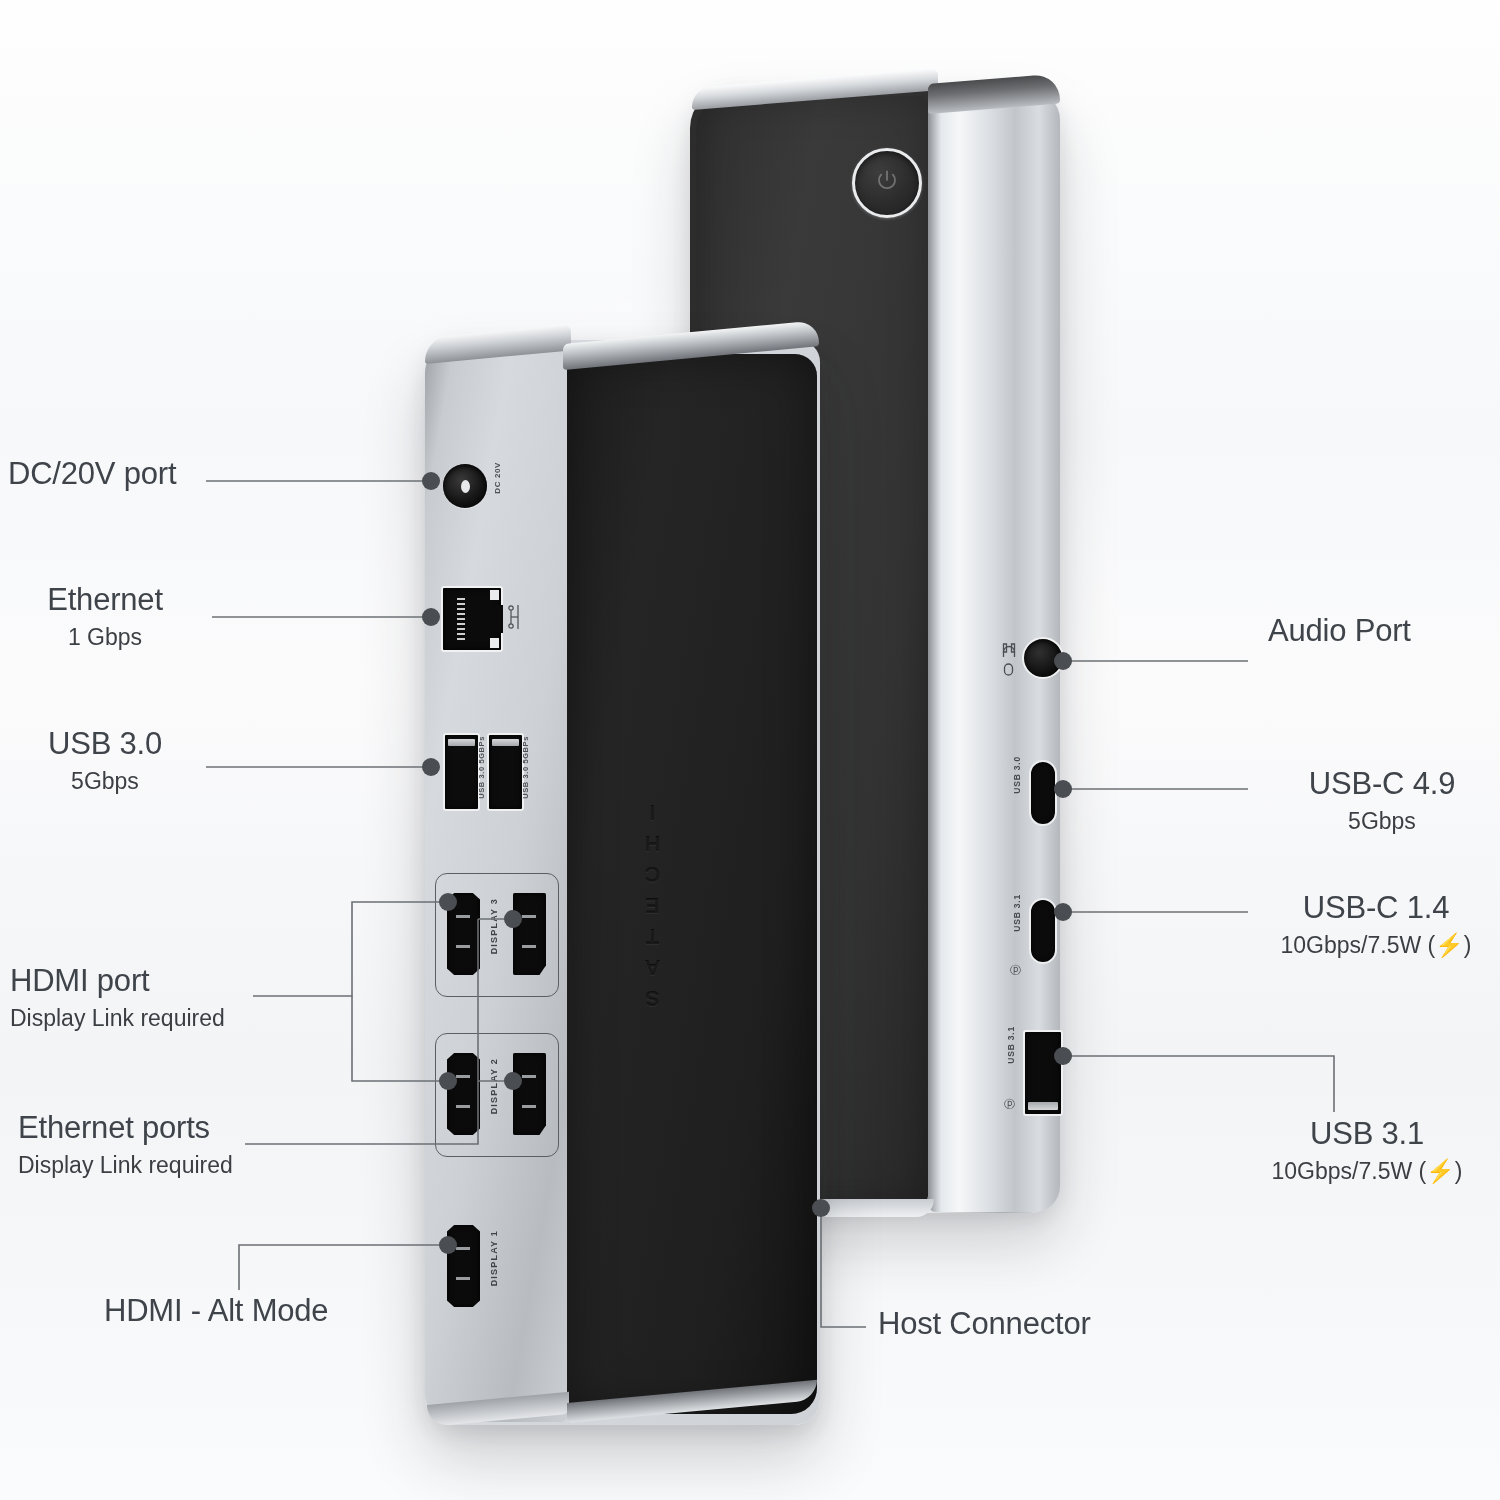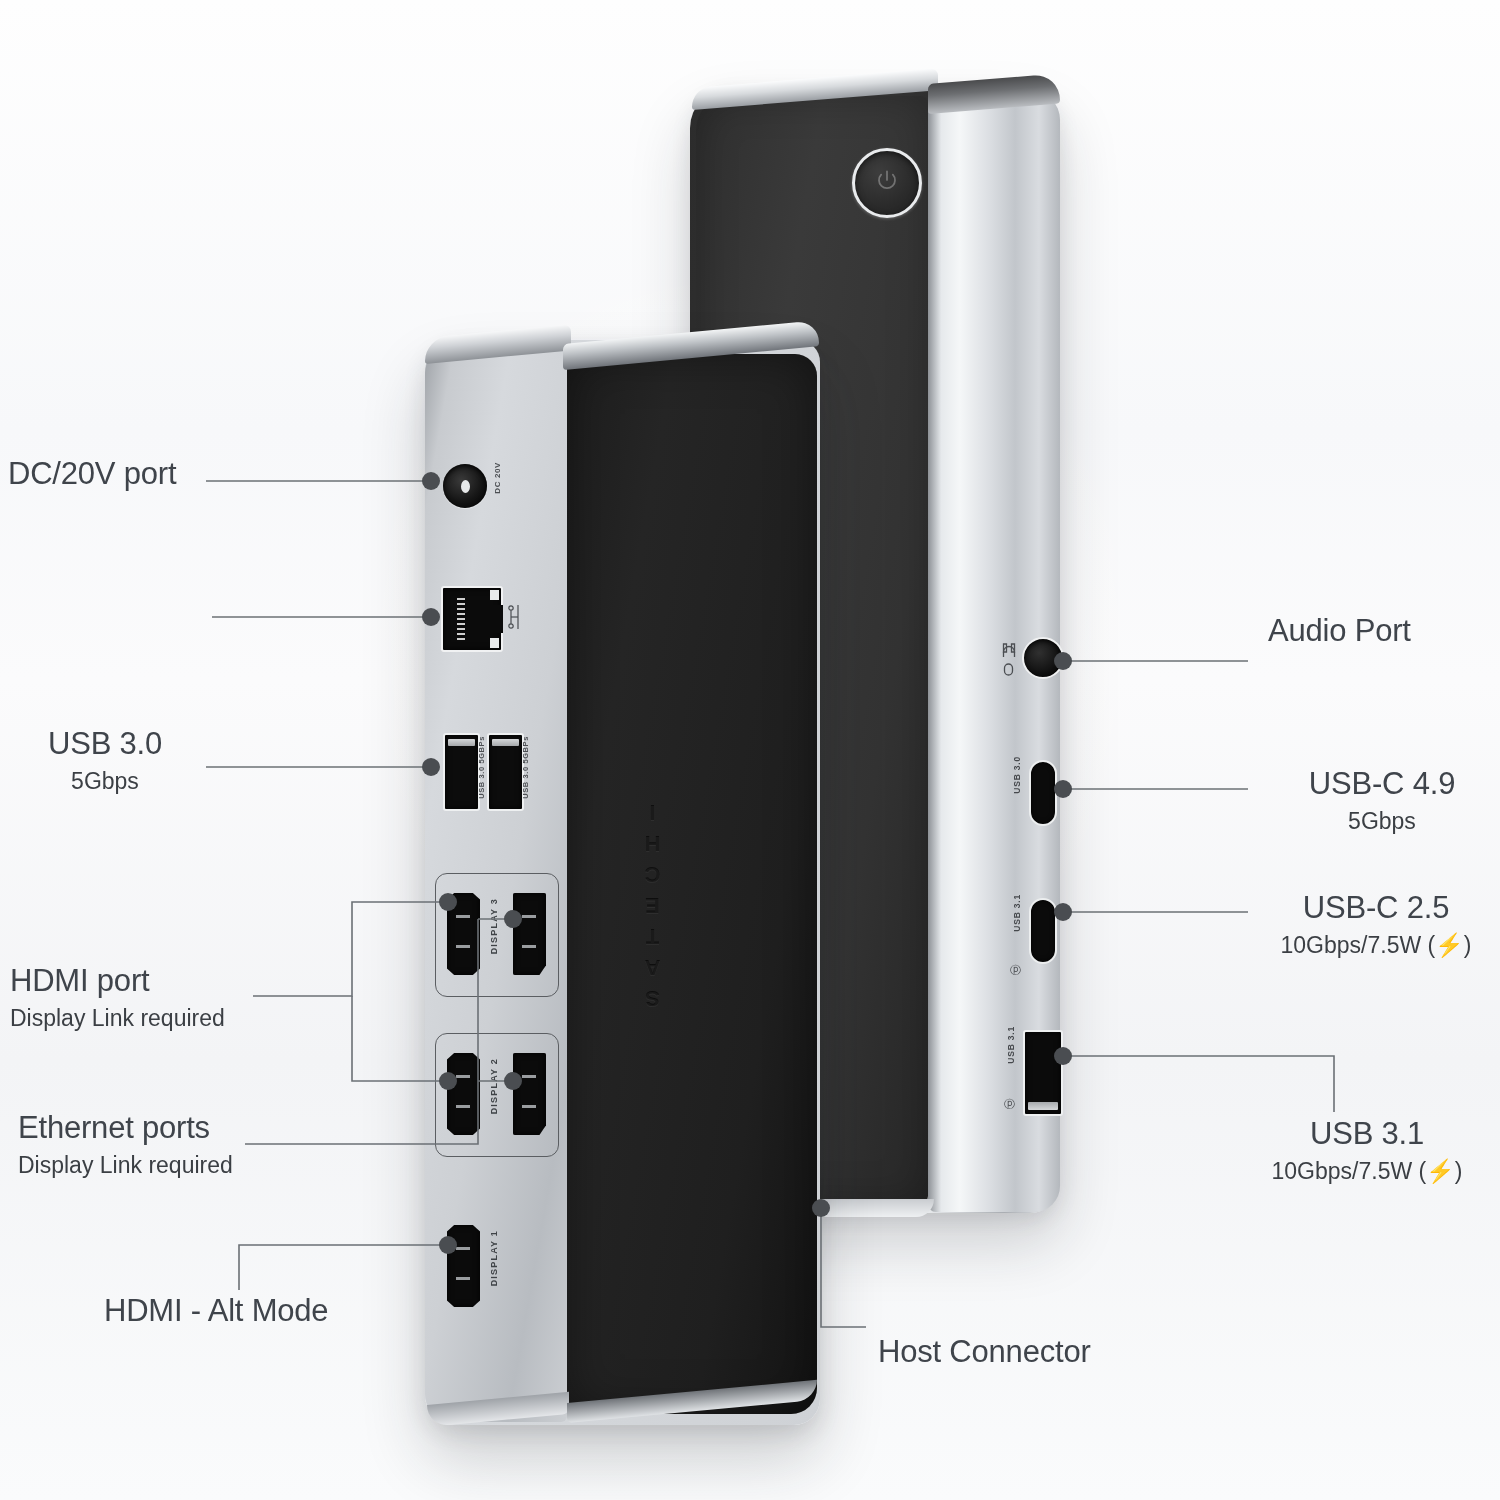--- a/index.html
+++ b/index.html
@@ -393,20 +393,24 @@
       <circle cx="1063" cy="912" r="9"></circle>
       <circle cx="1063" cy="1056" r="9"></circle>
       <circle cx="821" cy="1208" r="9"></circle>
     </g>
   </svg>
 
   <div class="label" style="left:8px;top:458px;">
     <div class="t">DC/20V port</div>
   </div>
 
+  <div class="label ctr" style="left:0px;top:584px;width:210px;">
+    <div class="t">Ethernet</div>
+    <div class="s">1 Gbps</div>
+  </div>
 
   <div class="label ctr" style="left:0px;top:728px;width:210px;">
     <div class="t">USB 3.0</div>
     <div class="s">5Gbps</div>
   </div>
 
   <div class="label" style="left:10px;top:965px;">
     <div class="t">HDMI port</div>
     <div class="s">Display Link required</div>
   </div>
@@ -423,26 +427,26 @@
   <div class="label right" style="left:1268px;top:615px;">
     <div class="t">Audio Port</div>
   </div>
 
   <div class="label ctr" style="left:1264px;top:768px;width:236px;">
     <div class="t">USB-C 4.9</div>
     <div class="s">5Gbps</div>
   </div>
 
   <div class="label ctr" style="left:1252px;top:892px;width:248px;">
-    <div class="t">USB-C 2.5</div>
+    <div class="t">USB-C 1.4</div>
     <div class="s">10Gbps/7.5W (⚡)</div>
   </div>
 
   <div class="label ctr" style="left:1234px;top:1118px;width:266px;">
     <div class="t">USB 3.1</div>
     <div class="s">10Gbps/7.5W (⚡)</div>
   </div>
 
-  <div class="label" style="left:878px;top:1308px;margin-top:28px;">
+  <div class="label" style="left:878px;top:1308px;">
     <div class="t">Host Connector</div>
   </div>
 
 </div>
 
 </body></html>

